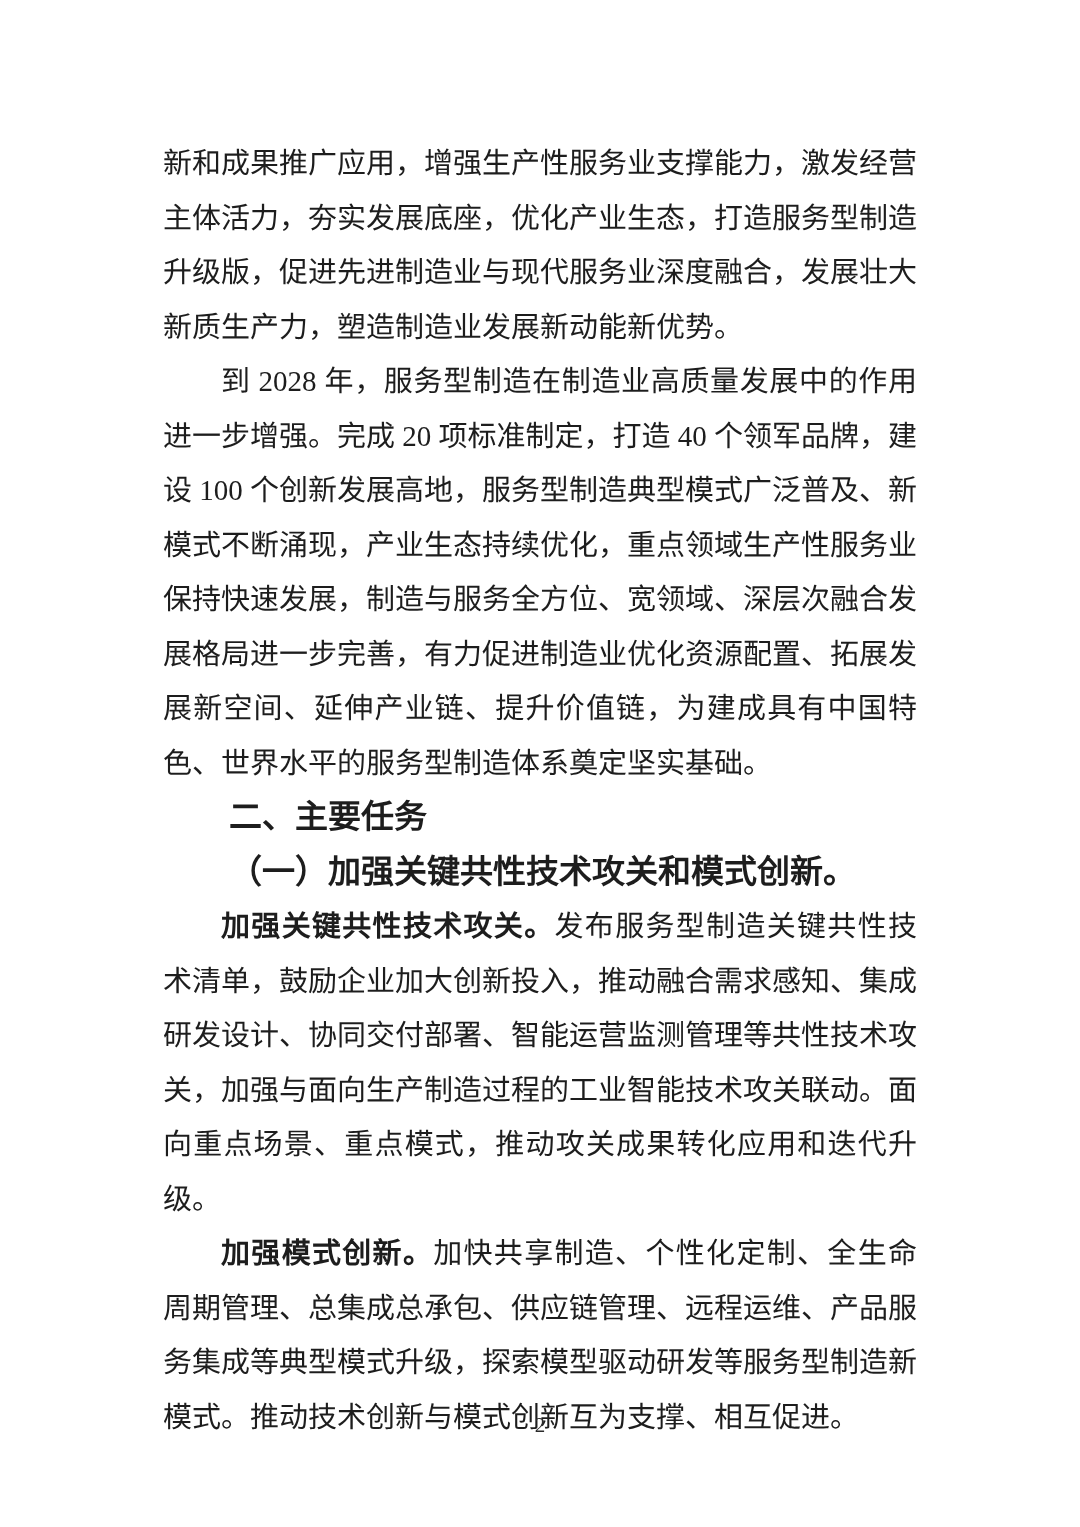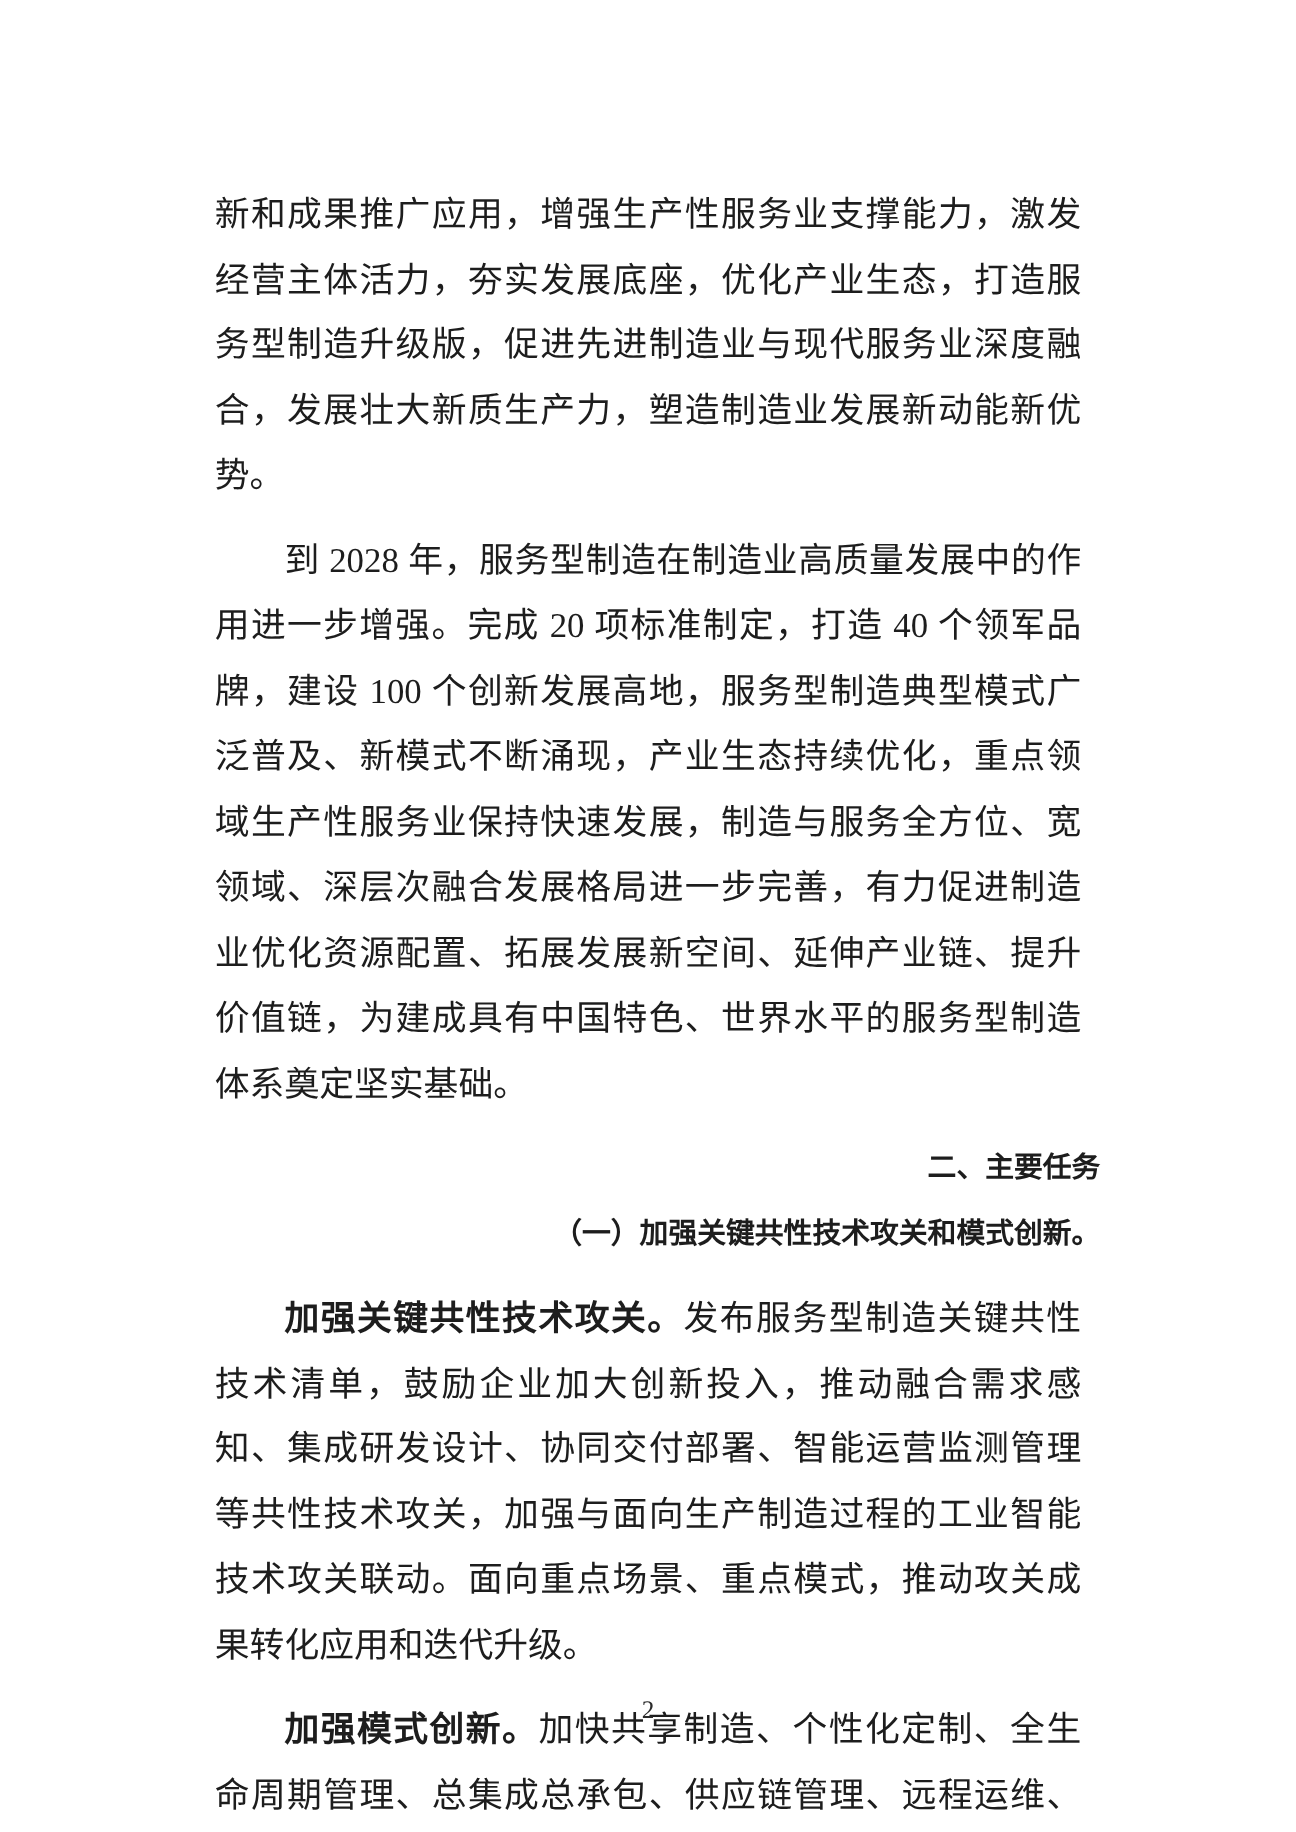--- a/index.html
+++ b/index.html
@@ -21,33 +21,33 @@
     position: absolute;
     left: 163px;
     top: 136px;
     width: 754px;
     font-size: 29px;
     line-height: 54.5px;
     text-align: justify;
     text-justify: inter-character;
   }
   .para {
-    margin: 16px;
+    margin: 0;
     text-indent: 2em;
   }
   .para.no-indent {
     text-indent: 0;
   }
   .heading {
     margin: 0;
-    font-size: 24px;
+    font-size: 33px;
     line-height: 54.5px;
     font-weight: 700;
     text-indent: 2em;
-    text-align: right;
+    text-align: left;
     font-family: "Liberation Sans", "DejaVu Sans", sans-serif;
   }
   .lead-bold {
     font-weight: 700;
     font-family: "Liberation Sans", "DejaVu Sans", sans-serif;
   }
   .page-number {
     position: absolute;
     left: 0;
     right: 0;

